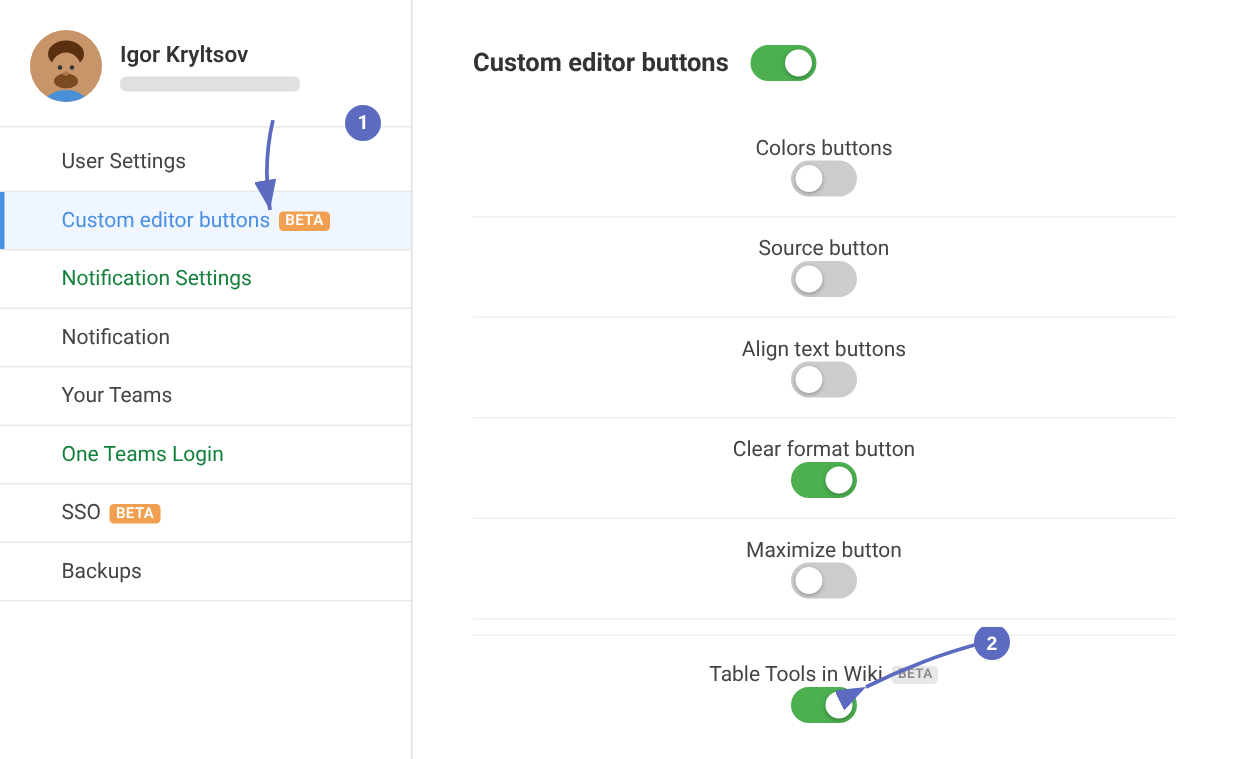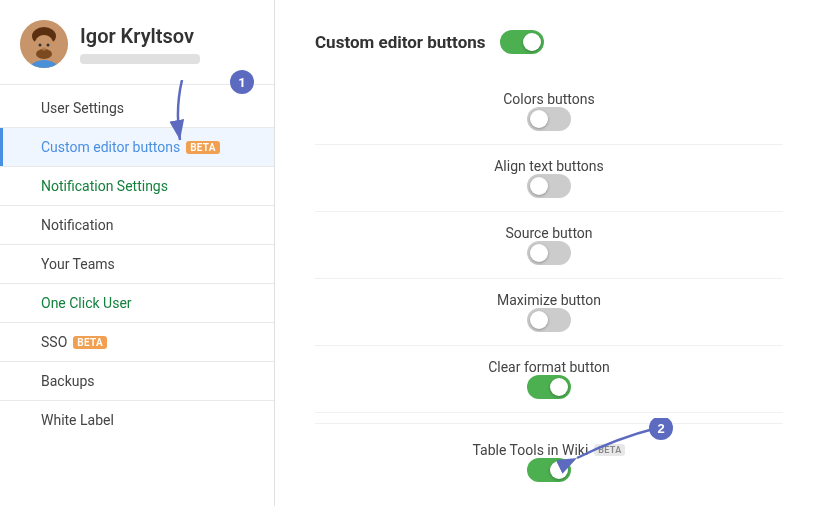--- a/index.html
+++ b/index.html
@@ -46,21 +46,21 @@
     }
 
     .user-info {
       display: flex;
       flex-direction: column;
       gap: 6px;
       flex: 1;
     }
 
     .user-name {
-      font-size: 20px;
+      font-size: 15px;
       font-weight: 600;
       color: #333;
     }
 
     .user-email-bar {
       width: 120px;
       height: 10px;
       background: #e0e0e0;
       border-radius: 4px;
     }
@@ -281,35 +281,32 @@
     <div class="sidebar-divider"></div>
     <div class="nav-item">
       <span>Notification</span>
     </div>
     <div class="sidebar-divider"></div>
     <div class="nav-item">
       <span>Your Teams</span>
     </div>
     <div class="sidebar-divider"></div>
     <div class="nav-item orange">
-      <span>One Click User</span>
+      <span>One Teams Login</span>
     </div>
     <div class="sidebar-divider"></div>
     <div class="nav-item">
       <span>SSO</span>
       <span class="beta-badge">BETA</span>
     </div>
     <div class="sidebar-divider"></div>
     <div class="nav-item">
       <span>Backups</span>
     </div>
     <div class="sidebar-divider"></div>
-    <div class="nav-item">
-      <span>White Label</span>
-    </div>
   </nav>
 </div>
 
 <div class="main">
   <div class="section-title">
     <span>Custom editor buttons</span>
     <div class="toggle">
       <div class="toggle-track on">
         <div class="toggle-thumb"></div>
       </div>
@@ -321,51 +318,51 @@
     <div class="setting-row">
       <span class="setting-label">Colors buttons</span>
       <div class="toggle">
         <div class="toggle-track">
           <div class="toggle-thumb"></div>
         </div>
       </div>
     </div>
 
     <div class="setting-row">
+      <span class="setting-label">Source button</span>
+      <div class="toggle">
+        <div class="toggle-track">
+          <div class="toggle-thumb"></div>
+        </div>
+      </div>
+    </div>
+
+    <div class="setting-row">
       <span class="setting-label">Align text buttons</span>
       <div class="toggle">
         <div class="toggle-track">
           <div class="toggle-thumb"></div>
         </div>
       </div>
     </div>
 
-    <div class="setting-row">
-      <span class="setting-label">Source button</span>
+
+    <div class="setting-row">
+      <span class="setting-label">Clear format button</span>
+      <div class="toggle">
+        <div class="toggle-track on">
+          <div class="toggle-thumb"></div>
+        </div>
+      </div>
+    </div>
+
+    <div class="setting-row">
+      <span class="setting-label">Maximize button</span>
       <div class="toggle">
         <div class="toggle-track">
-          <div class="toggle-thumb"></div>
-        </div>
-      </div>
-    </div>
-
-
-    <div class="setting-row">
-      <span class="setting-label">Maximize button</span>
-      <div class="toggle">
-        <div class="toggle-track">
-          <div class="toggle-thumb"></div>
-        </div>
-      </div>
-    </div>
-
-    <div class="setting-row">
-      <span class="setting-label">Clear format button</span>
-      <div class="toggle">
-        <div class="toggle-track on">
           <div class="toggle-thumb"></div>
         </div>
       </div>
     </div>
 
     <div class="setting-row table-tools-row" style="position:relative; margin-top: 10px; border-top: 1px solid #f0f0f0; padding-top: 18px;">
       <span class="setting-label">
         <span>Table Tools in Wiki</span>
         <span class="beta-badge" style="background:#e8e8e8;color:#888;font-size:9px;">BETA</span>
       </span>

